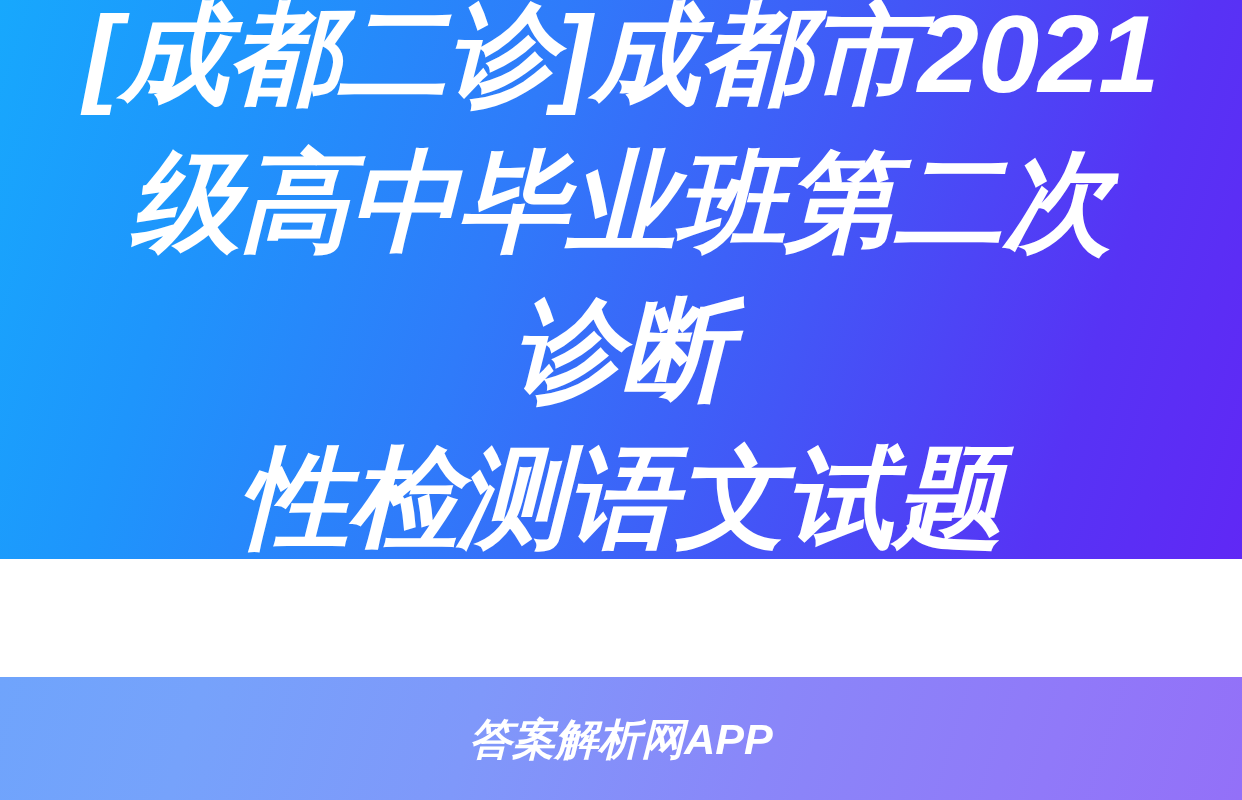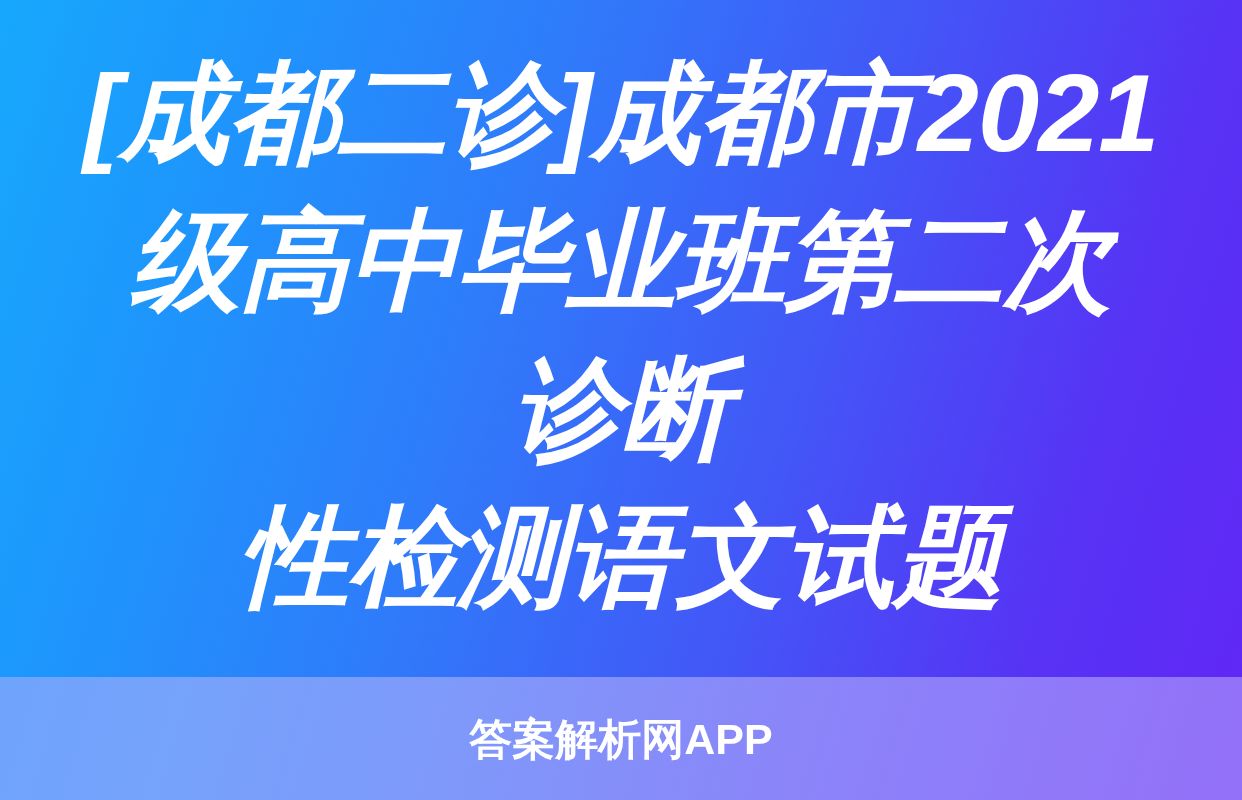--- a/index.html
+++ b/index.html
@@ -16,21 +16,21 @@
     font-family: "Liberation Sans", "DejaVu Sans", sans-serif;
     -webkit-font-smoothing: antialiased;
   }
 
   
   #hero {
     position: absolute;
     left: 0;
     top: 0;
     width: 1242px;
-    height: 677px;
+    height: 559px;
     background: linear-gradient(107deg, #17a8fd 0%, #1e95fc 18%, #2f7bfa 40%, #4356f7 64%, #5733f5 85%, #6028f5 100%);
     display: flex;
     flex-direction: column;
     align-items: center;
     justify-content: center;
     box-sizing: border-box;
     padding: 0 40px 0 40px;
   }
 
   #title {
@@ -57,20 +57,21 @@
     background: linear-gradient(107deg, #6fa4fc 0%, #76a2fb 16%, #7f98fa 38%, #8a86f9 62%, #9079f9 84%, #9370f8 100%);
     display: flex;
     align-items: center;
     justify-content: center;
   }
 
   #watermark {
     color: #ffffff;
     font-size: 43px;
     font-weight: 700;
+    font-style: italic;
     letter-spacing: 0px;
     line-height: 1;
     white-space: nowrap;
     transform: translateY(1px);
   }
 </style>
 </head>
 <body>
 
 <div id="card">

